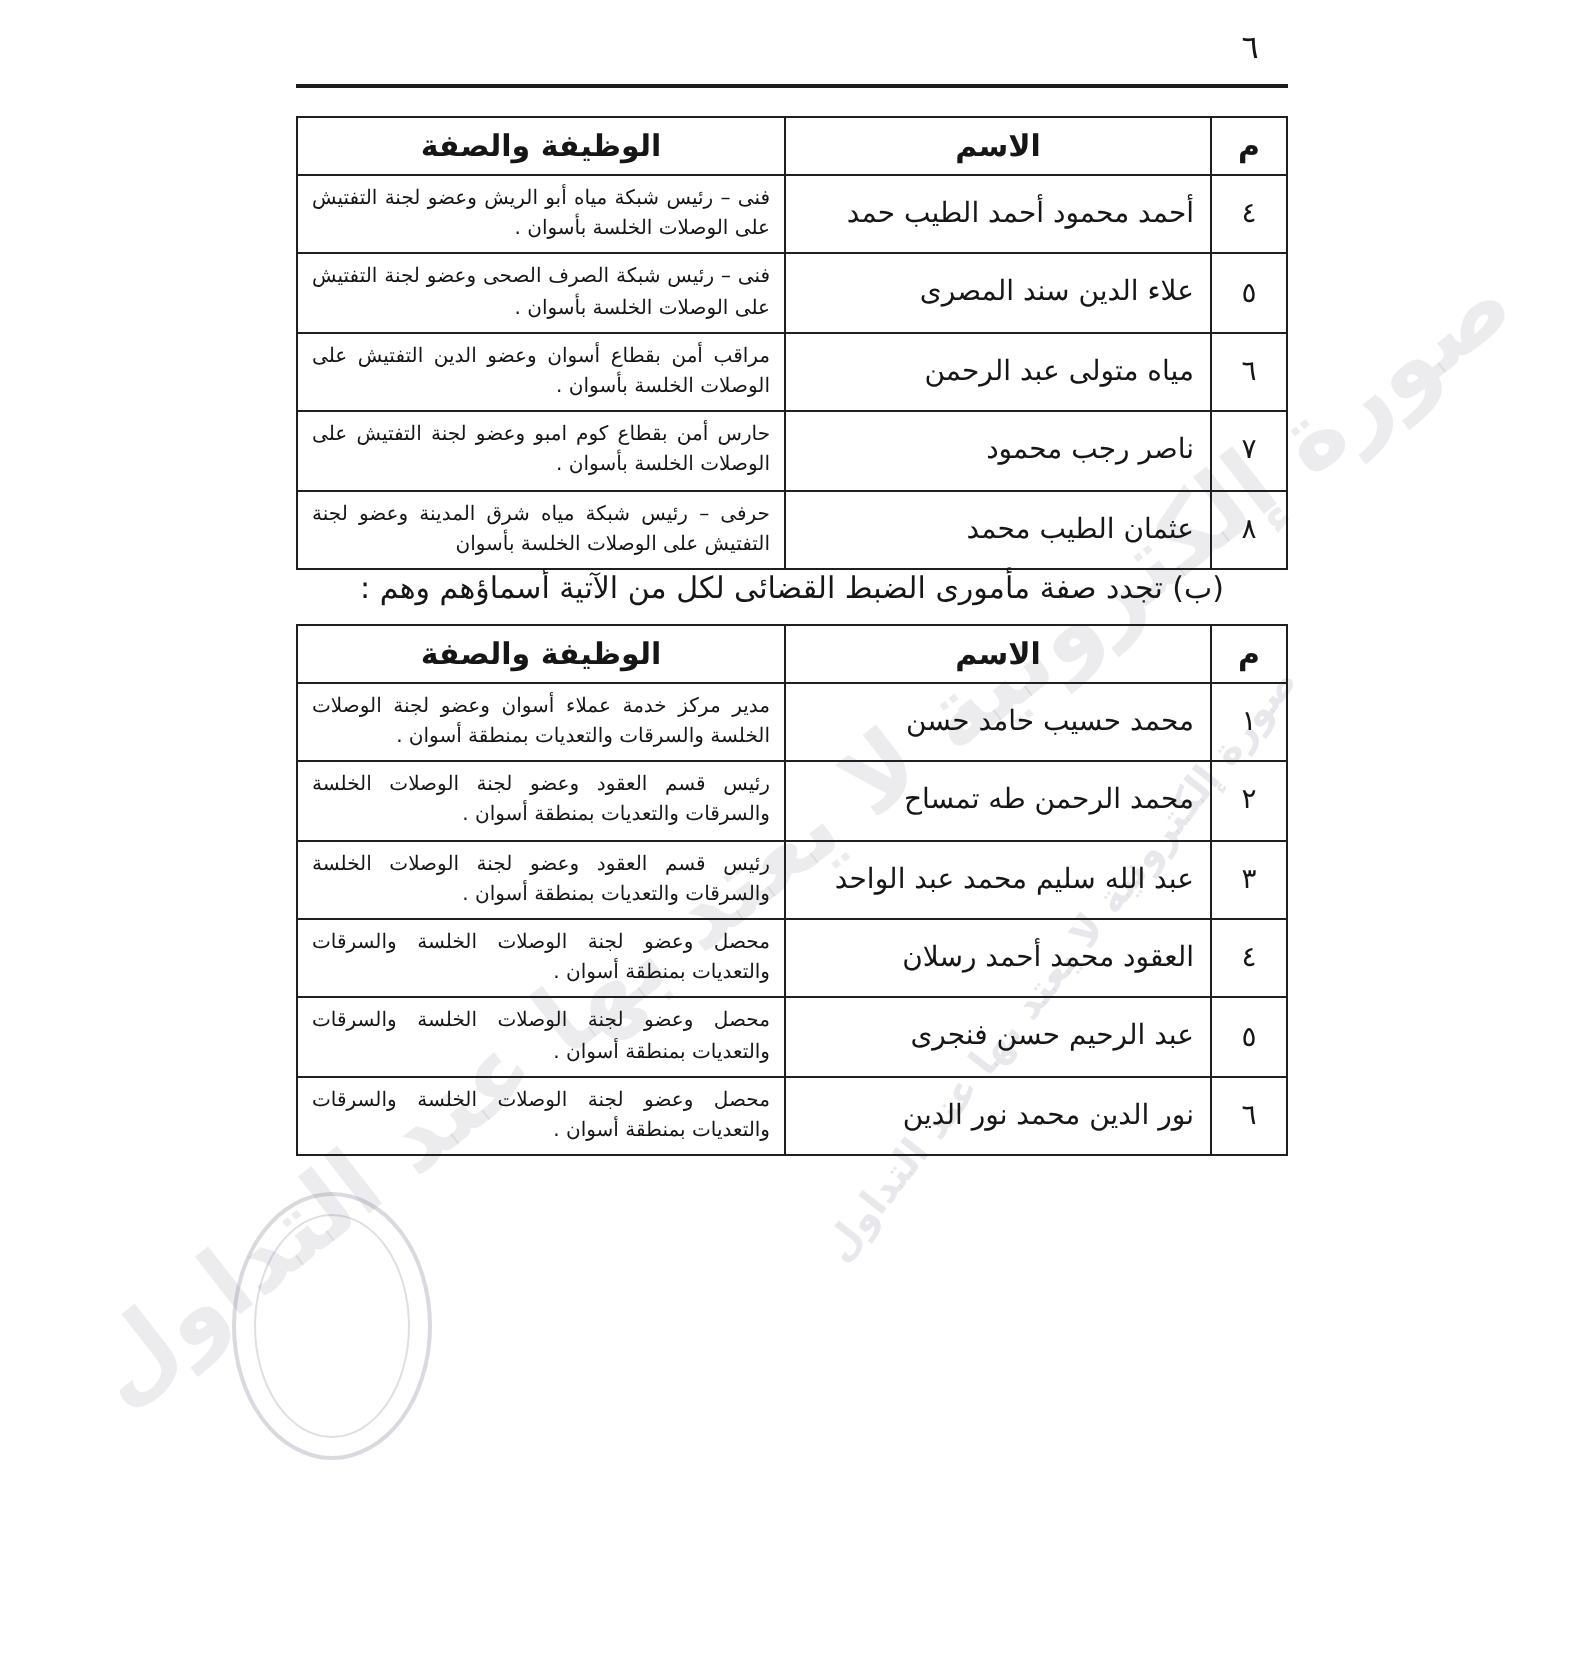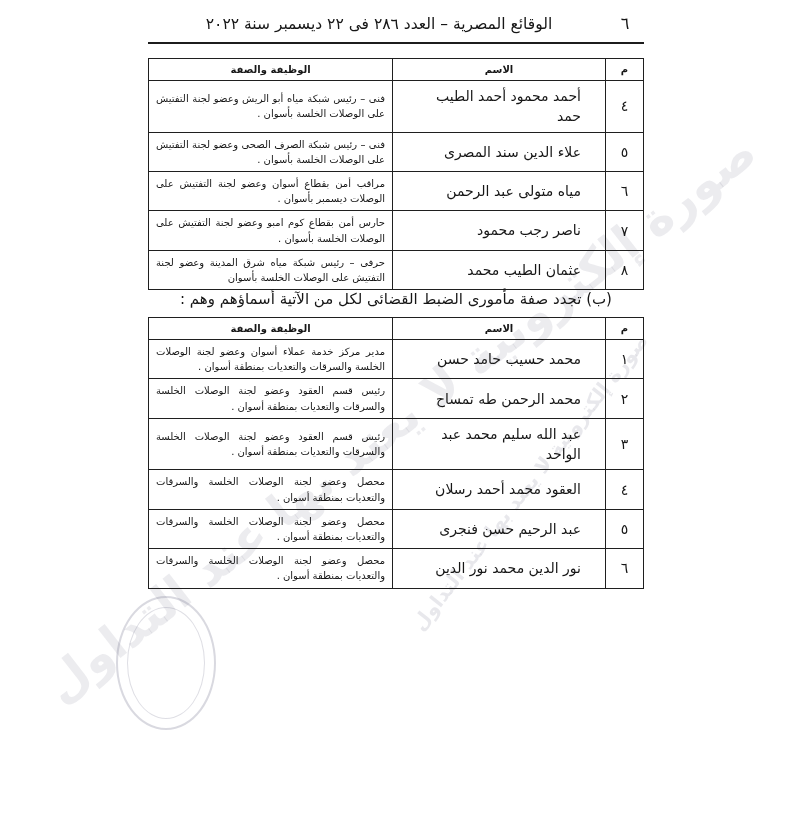--- a/index.html
+++ b/index.html
@@ -41,26 +41,26 @@
   }
   table.roster.first { margin-top:14px; }
   col.c-num  { width:38px; }
   col.c-name { width:213px; }
   table.roster th, table.roster td {
     border:1.4px solid #1f1f1f;
     vertical-align:middle;
   }
   table.roster th {
     font-weight:bold;
-    font-size:10px;
+    font-size:15px;
     text-align:center;
     padding:5px 4px;
   }
   td.num  { text-align:center; font-size:14px; padding:3px 2px; }
-  td.name { text-align:right; font-size:14px; padding:5px 24px; line-height:1.45; }
+  td.name { text-align:right; font-size:14px; padding:5px 8px; line-height:1.45; }
   td.role {
     text-align:justify;
     font-size:10px;
     padding:4px 7px;
     line-height:1.52;
   }
 
   
   .article-heading {
     text-align:center;
@@ -115,21 +115,20 @@
 <div class="page">
 
   <div class="watermark-band">صورة إلكترونية لا يعتد بها عند التداول</div>
   <div class="watermark-band small">صورة إلكترونية لا يعتد بها عند التداول</div>
   <div class="seal"></div>
 
   <div class="content">
 
     <div class="header">
       <span class="page-num">٦</span>
-      <span class="header-title">الوقائع المصرية – العدد ٢٨٦ فى ٢٢ ديسمبر سنة ٢٠٢٢</span>
     </div>
 
     <table class="roster first">
       <colgroup>
           <col class="c-num">
           <col class="c-name">
           <col class="c-role">
         </colgroup>
       <thead>
         <tr>
@@ -145,21 +144,21 @@
           <td class="role">فنى – رئيس شبكة مياه أبو الريش وعضو لجنة التفتيش على الوصلات الخلسة بأسوان .</td>
         </tr>
         <tr>
           <td class="num">٥</td>
           <td class="name">علاء الدين سند المصرى</td>
           <td class="role">فنى – رئيس شبكة الصرف الصحى وعضو لجنة التفتيش على الوصلات الخلسة بأسوان .</td>
         </tr>
         <tr>
           <td class="num">٦</td>
           <td class="name">مياه متولى عبد الرحمن</td>
-          <td class="role">مراقب أمن بقطاع أسوان وعضو لجنة التفتيش على الوصلات ديسمبر بأسوان .</td>
+          <td class="role">مراقب أمن بقطاع أسوان وعضو الدين التفتيش على الوصلات الخلسة بأسوان .</td>
         </tr>
         <tr>
           <td class="num">٧</td>
           <td class="name">ناصر رجب محمود</td>
           <td class="role">حارس أمن بقطاع كوم امبو وعضو لجنة التفتيش على الوصلات الخلسة بأسوان .</td>
         </tr>
         <tr>
           <td class="num">٨</td>
           <td class="name">عثمان الطيب محمد</td>
           <td class="role">حرفى – رئيس شبكة مياه شرق المدينة وعضو لجنة التفتيش على الوصلات الخلسة بأسوان</td>

